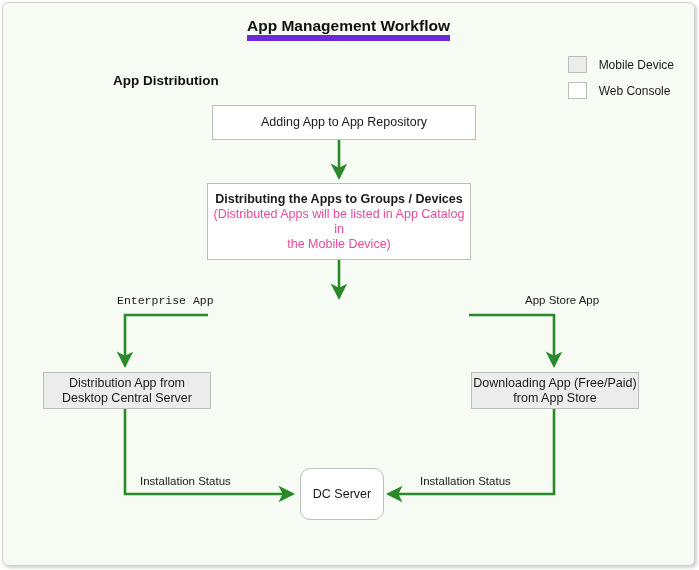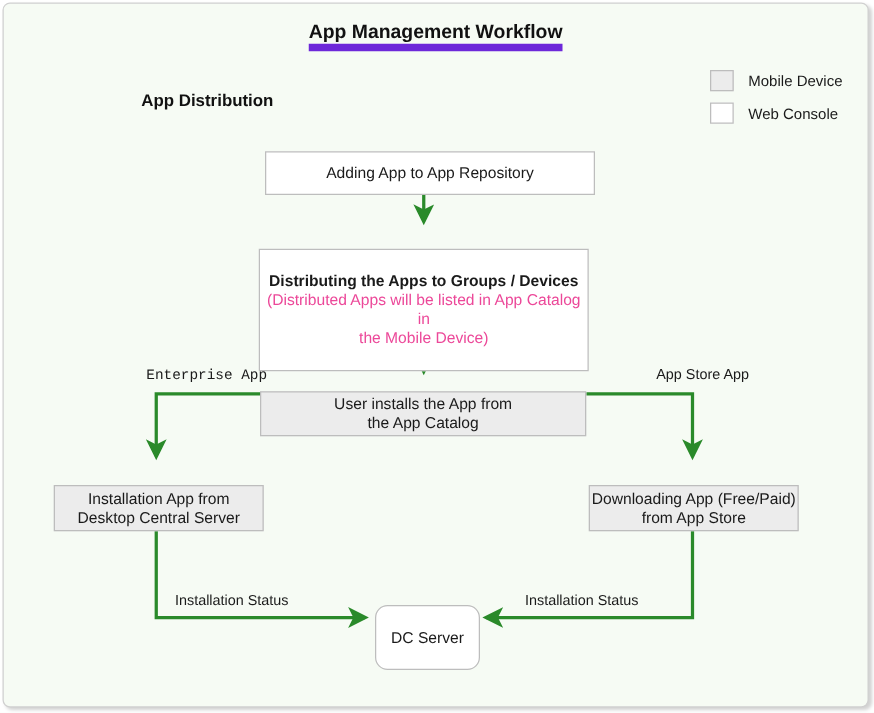--- a/index.html
+++ b/index.html
@@ -37,21 +37,20 @@
     border: 1px solid #bdbdbd;
     display: flex;
     flex-direction: column;
     align-items: center;
     justify-content: center;
     text-align: center;
     font-size: 12.5px;
     color: #1a1a1a;
     line-height: 15px;
     z-index: 3;
-    margin-top: 16px;
   }
   .node.web { background: #ffffff; }
   .node.mobile { background: #ececec; }
   .node.round { border-radius: 10px; background:#ffffff; }
 
   #title {
     position: absolute;
     left: 0;
     top: 14px;
     width: 691px;
@@ -148,33 +147,29 @@
     <div class="legend-row">
       <span class="legend-swatch" style="background:#ffffff;"></span>
       <span class="legend-label">Web Console</span>
     </div>
   </div>
 
   <div class="node web" style="left:209px; top:102px; width:264px; height:35px;">
     <div>Adding App to App Repository</div>
   </div>
 
-  <div class="node web" style="left:204px; top:180px; width:264px; height:98px;">
+  <div class="node web" style="left:204px; top:180px; width:264px; height:77px;">
     <div class="line1">Distributing the Apps to Groups / Devices</div>
     <div class="line2">(Distributed Apps will be listed in App Catalog in</div>
     <div class="line2">the Mobile Device)</div>
   </div>
 
-  <div class="node mobile" style="left:205px; top:294px; width:261px; height:36px;">
-    <div>User installs the App from</div>
-    <div>the App Catalog</div>
-  </div>
 
   <div class="node mobile" style="left:40px; top:369px; width:168px; height:37px;">
-    <div>Installation App from</div>
+    <div>Distribution App from</div>
     <div>Desktop Central Server</div>
   </div>
 
   <div class="node mobile" style="left:468px; top:369px; width:168px; height:37px;">
     <div>Downloading App (Free/Paid)</div>
     <div>from App Store</div>
   </div>
 
   <div class="node round" style="left:297px; top:465px; width:84px; height:52px;text-align:center;">
     <div>DC Server</div>

